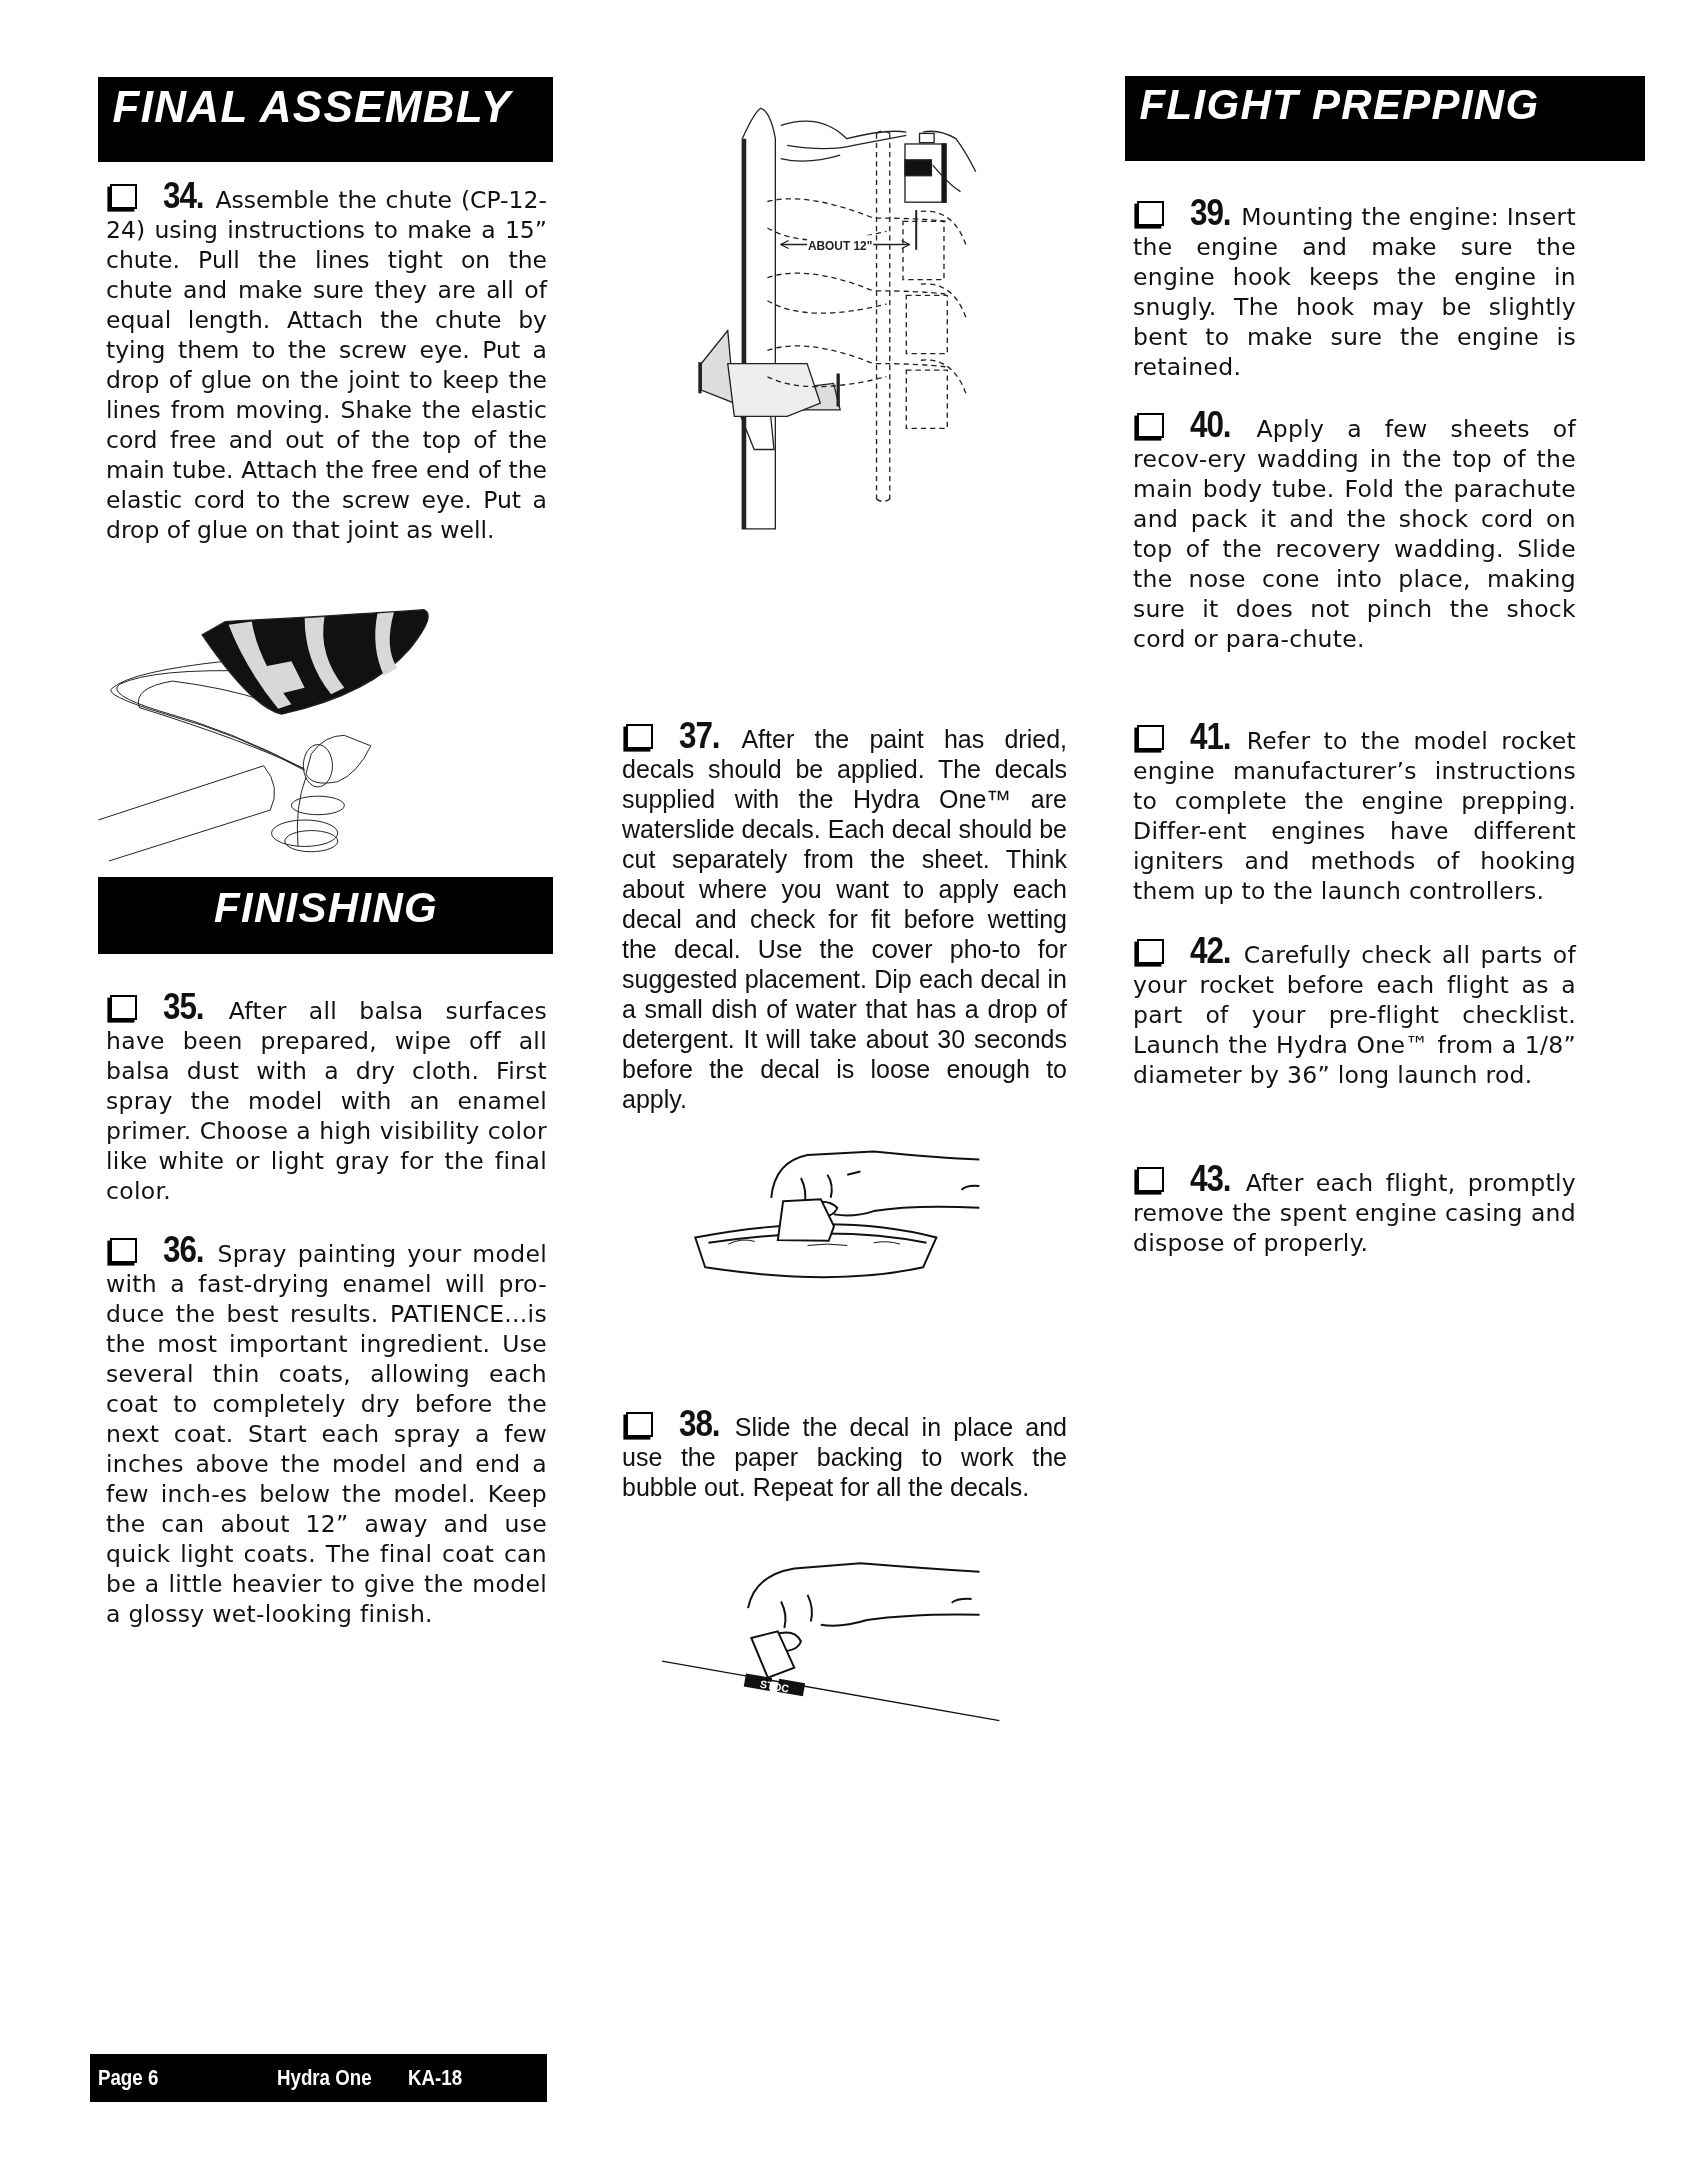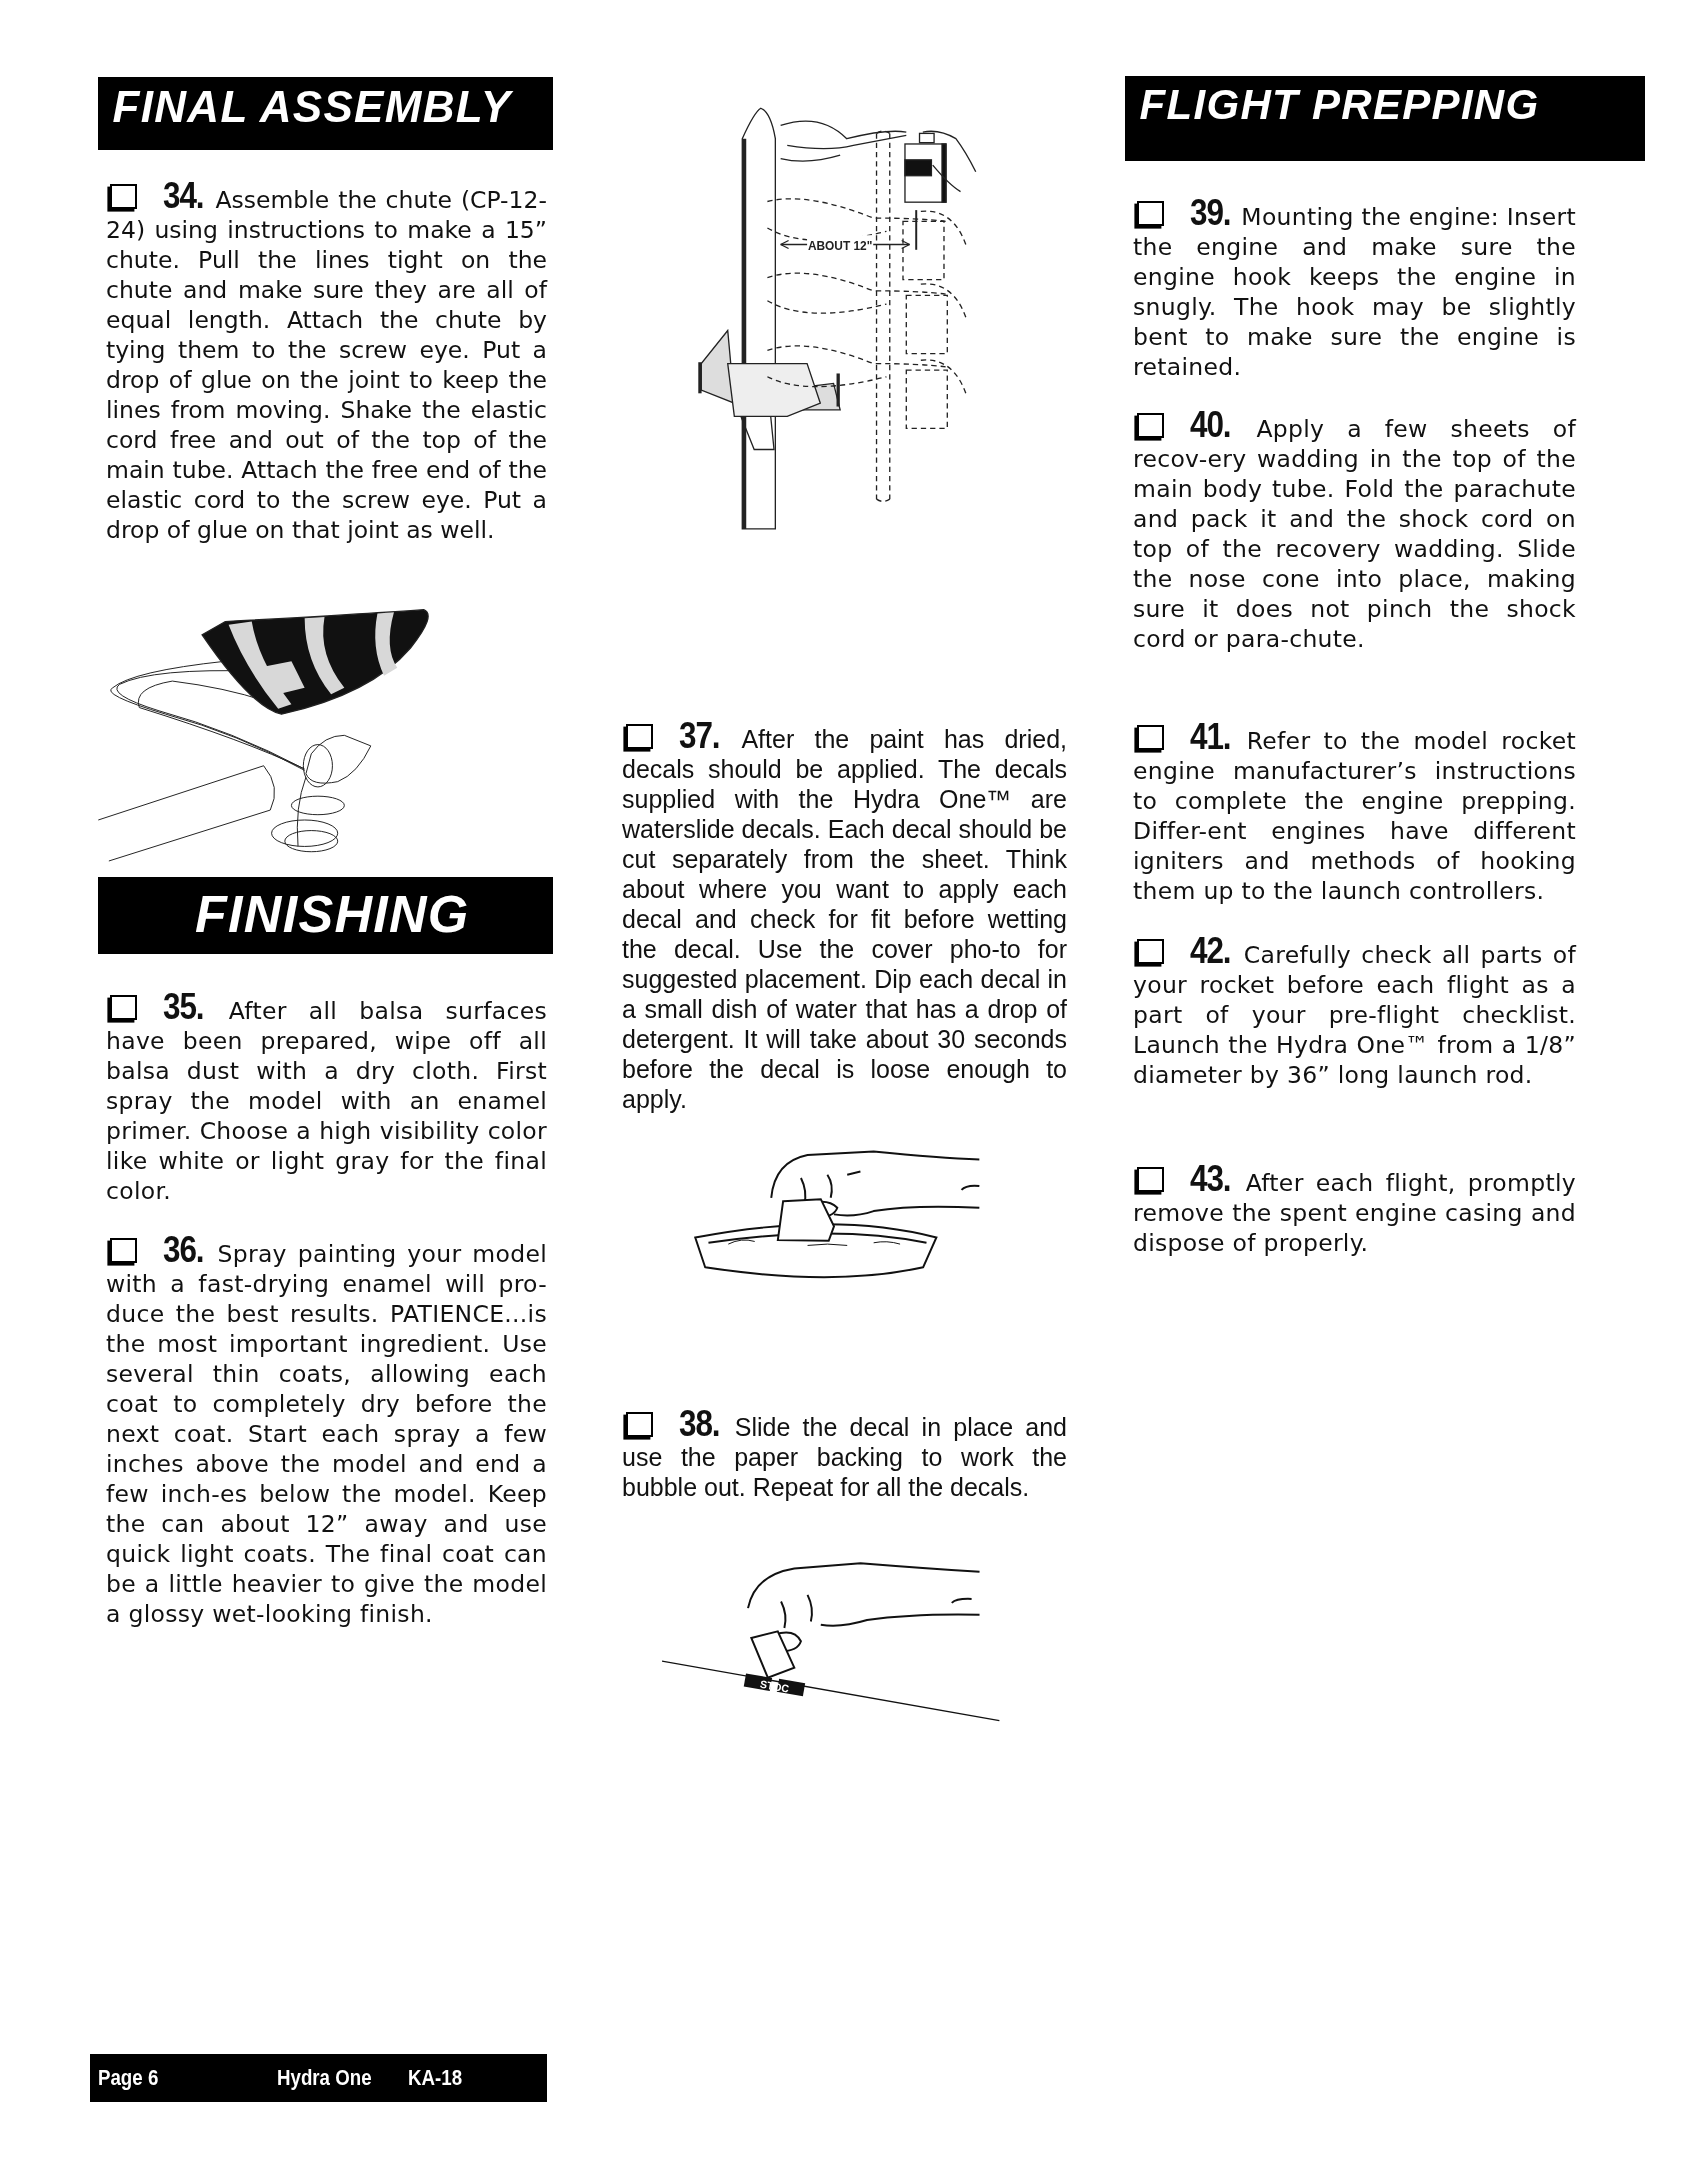--- a/index.html
+++ b/index.html
@@ -21,26 +21,26 @@
   .footer { position:absolute; left:90px; top:2054px; width:457px; height:48px;
             background:#000; color:#fff; font-family:"Liberation Sans", sans-serif;
             font-weight:700; font-size:22px; }
   .footer span { position:absolute; top:10.6px; white-space:nowrap;
                  transform:scaleX(0.85); transform-origin:left; }
   svg { position:absolute; }
 </style>
 </head>
 <body>
 
-<div class="banner" style="left:98px; top:77px; width:455px; height:73px;">
+<div class="banner" style="left:98px; top:77px; width:455px; height:85px;">
   <span style="left:14.6px; top:5.3px; font-size:44px;">FINAL ASSEMBLY</span>
 </div>
 
 <div class="banner" style="left:98px; top:877px; width:455px; height:77px;">
-  <span style="left:97px; top:6.6px; font-size:52px;">FINISHING</span>
+  <span style="left:116px; top:6.6px; font-size:42px;">FINISHING</span>
 </div>
 
 <div class="banner" style="left:1125px; top:76px; width:520px; height:85px;">
   <span style="left:14.6px; top:5.3px; font-size:42px;">FLIGHT PREPPING</span>
 </div>
 
 <div class="step" style="left:106px; top:181px; width:441px;">
   <span class="box"></span><span class="num">34.</span>
   <span>Assemble the chute (CP-12-24) using instructions to make a 15” chute.  Pull the lines tight on the chute and make sure they are all of equal length. Attach the chute by tying them to the screw eye. Put a drop of glue on the joint to keep the lines from moving. Shake the elastic cord free and out of the top of the main tube. Attach the free end of the elastic cord to the screw eye. Put a drop of glue on that joint as well.</span>
 </div>

